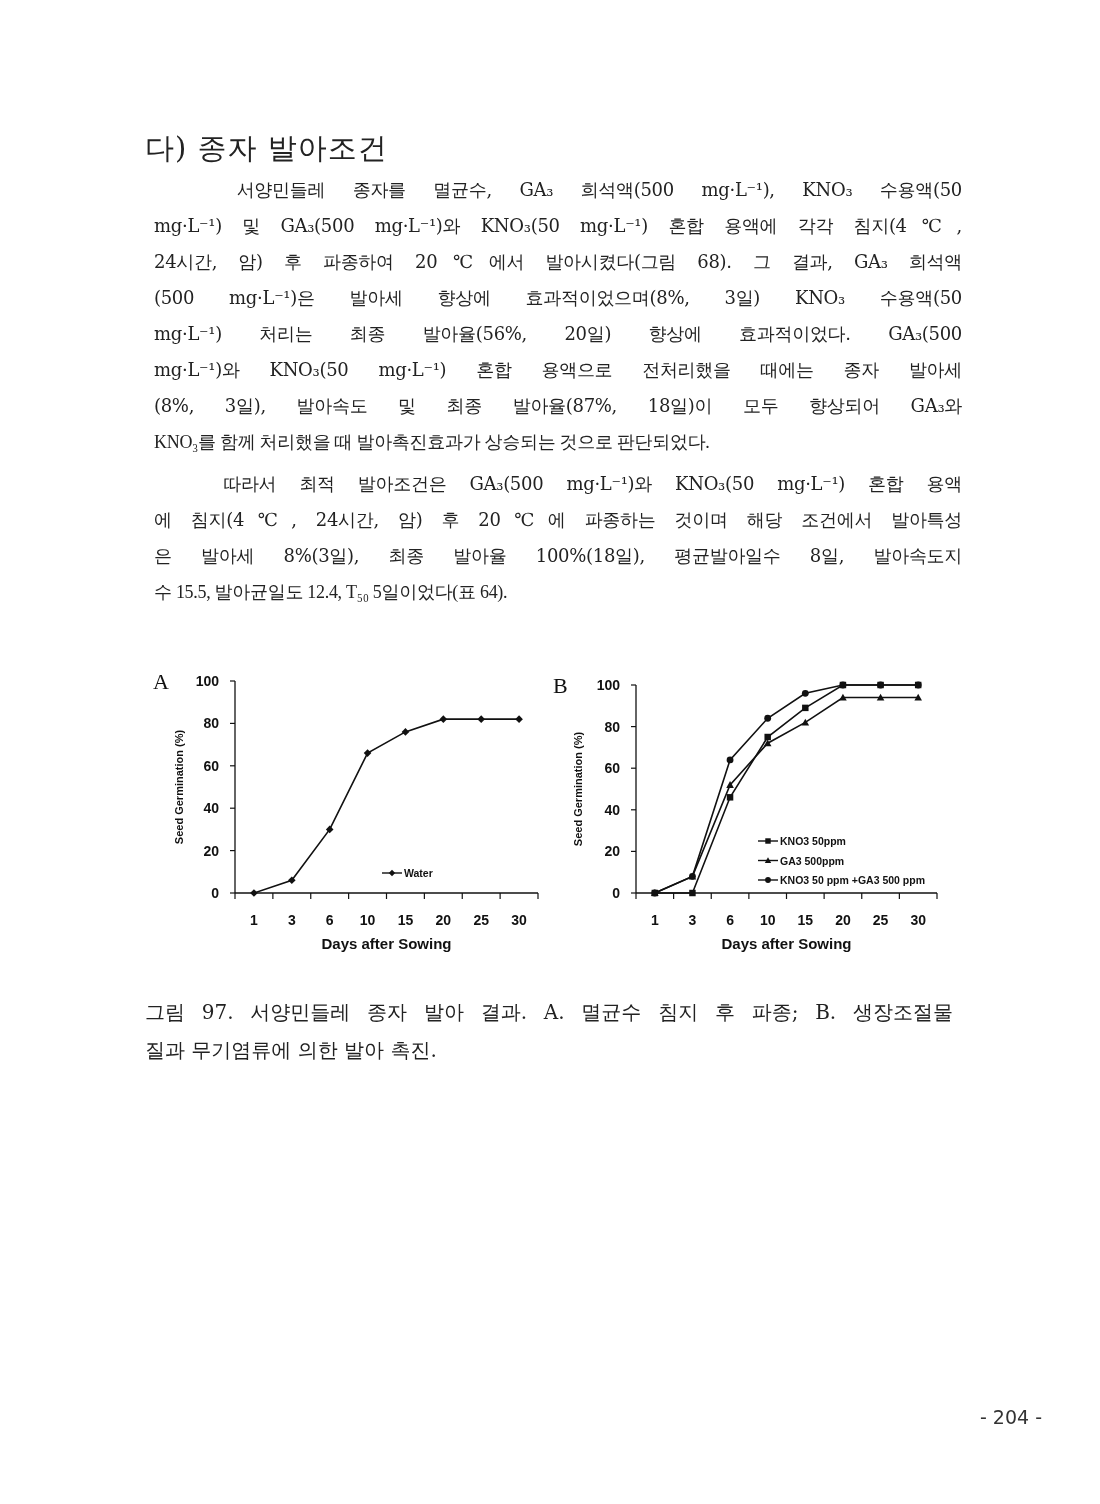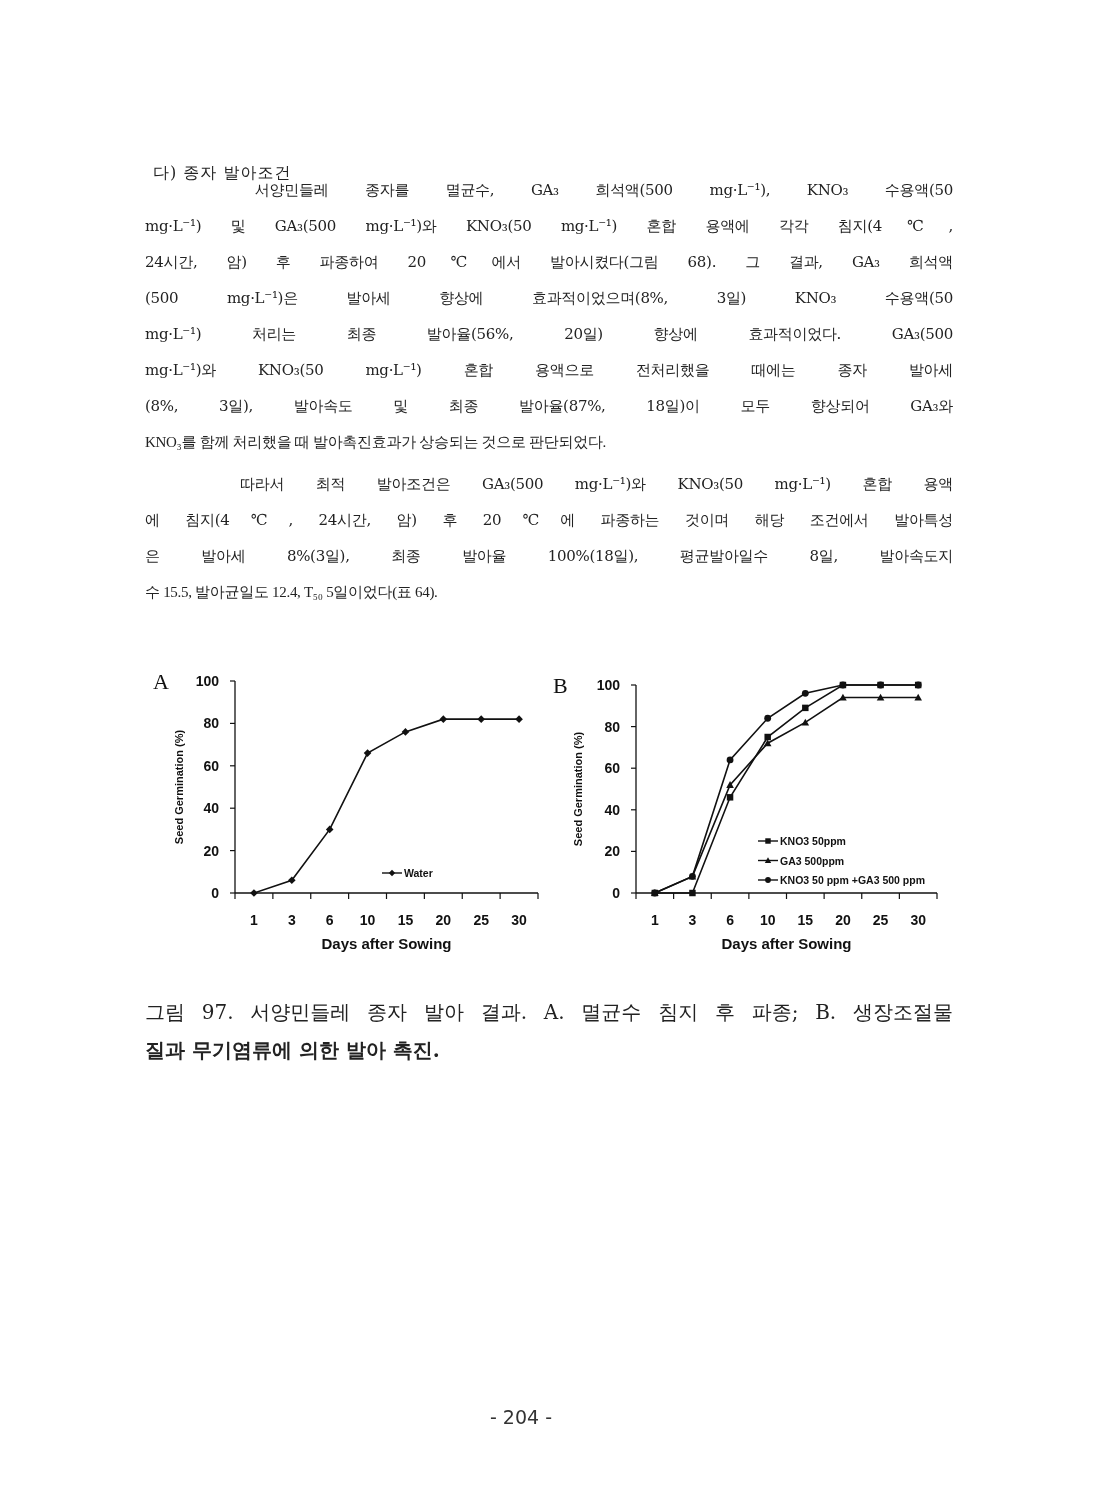--- a/index.html
+++ b/index.html
@@ -1,24 +1,24 @@
 <!DOCTYPE html>
 <html><head>
 <meta charset="utf-8">
 <style>
   html, body { margin: 0; padding: 0; background: #ffffff; }
   body { width: 1100px; height: 1504px; position: relative; overflow: hidden;
          font-family: "DejaVu Serif", "Liberation Serif", serif; color: #222; }
-  .line { position: absolute; left: 145px; width: 808px; font-size: 15px; line-height: 28px;
+  .line { position: absolute; left: 154px; width: 808px; font-size: 18px; line-height: 28px;
           white-space: nowrap; text-align: justify; text-align-last: justify; letter-spacing: -0.3px; }
   .line.last { text-align-last: left; font-family: Liberation Serif, serif; }
-  .heading { position: absolute; left: 153px; top: 134px; font-size: 16px; line-height: 28px; white-space: nowrap; letter-spacing: 1px; margin-top: 25px; }
+  .heading { position: absolute; left: 145px; top: 134px; font-size: 29px; line-height: 28px; white-space: nowrap; letter-spacing: 1px; }
   .caption { position: absolute; left: 145px; width: 808px; font-size: 20px; line-height: 28px; white-space: nowrap; text-align: justify; text-align-last: justify; }
-  .caption.last { text-align-last: left; font-weight: bold; }
-  .page-num { position: absolute; left: 0; width: 1042px; top: 1406px; text-align: center;
+  .caption.last { text-align-last: left; }
+  .page-num { position: absolute; left: 0; width: 1042px; top: 1406px; text-align: right;
               font-family: "DejaVu Sans", sans-serif; font-size: 19px; color: #333; }
   svg.chart { position: absolute; overflow: visible; }
   .tick-lbl { font-family: "Liberation Sans", sans-serif; font-weight: bold; font-size: 14px; fill: #111; }
   .axis-title { font-family: "Liberation Sans", sans-serif; font-weight: bold; font-size: 15px; fill: #111; }
   .ylab { font-family: "Liberation Sans", sans-serif; font-weight: bold; font-size: 11px; fill: #111; }
   .legend-lbl { font-family: "Liberation Sans", sans-serif; font-weight: bold; font-size: 10.5px; fill: #111; }
   .panel-lbl { font-family: "Liberation Serif", serif; font-size: 22px; fill: #111; }
 </style>
 </head>
 <body>

